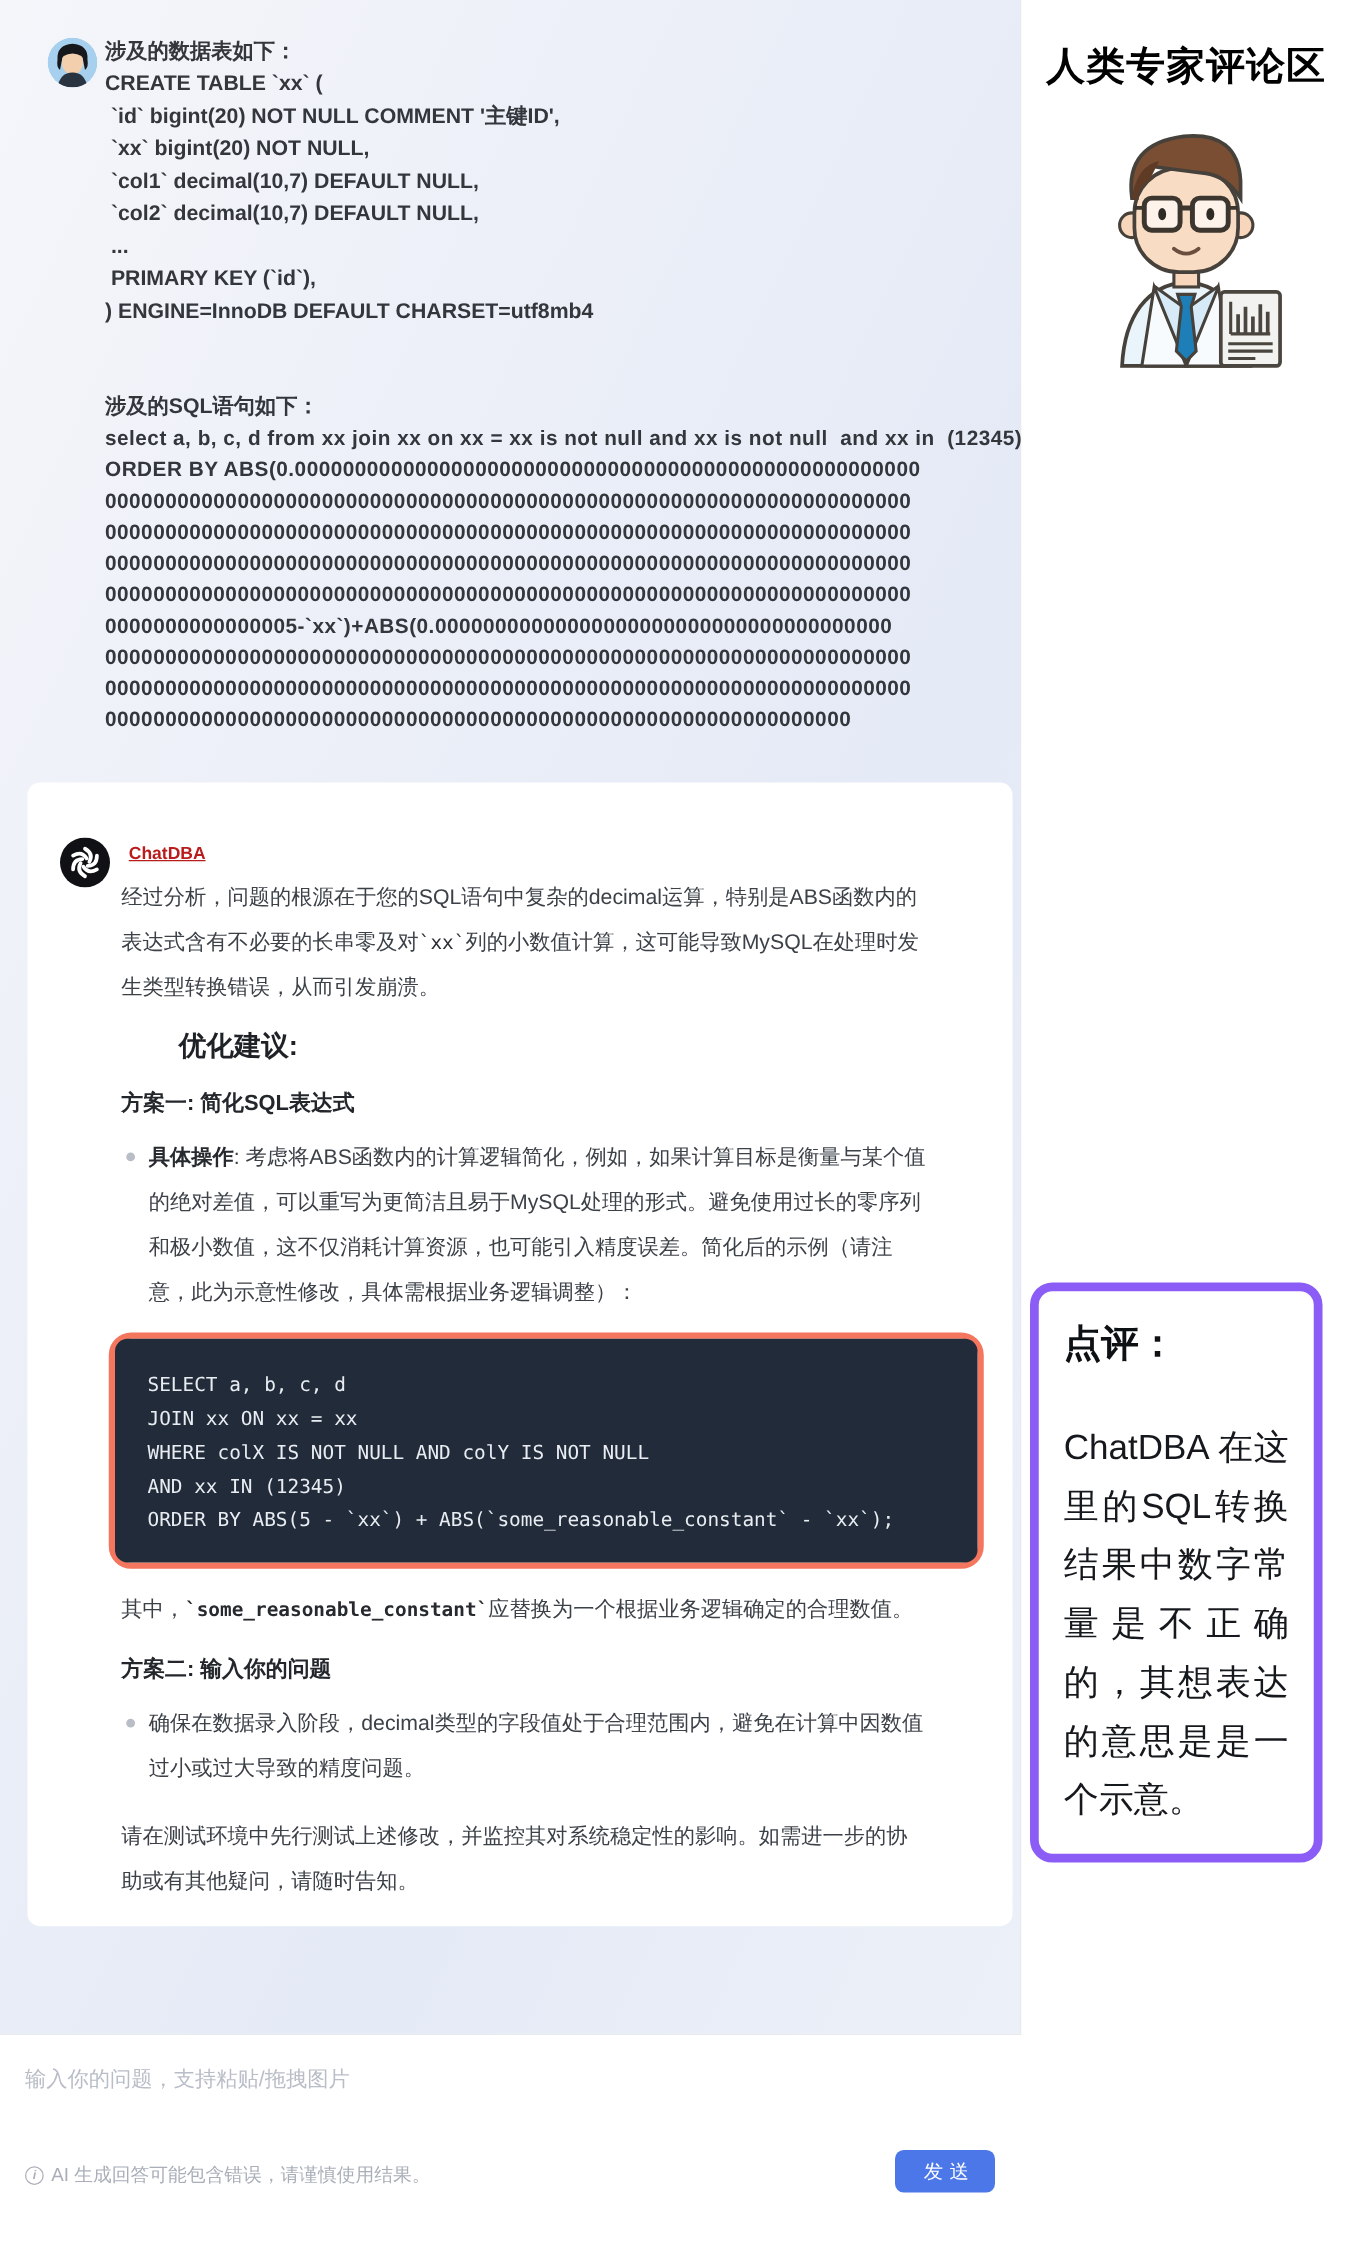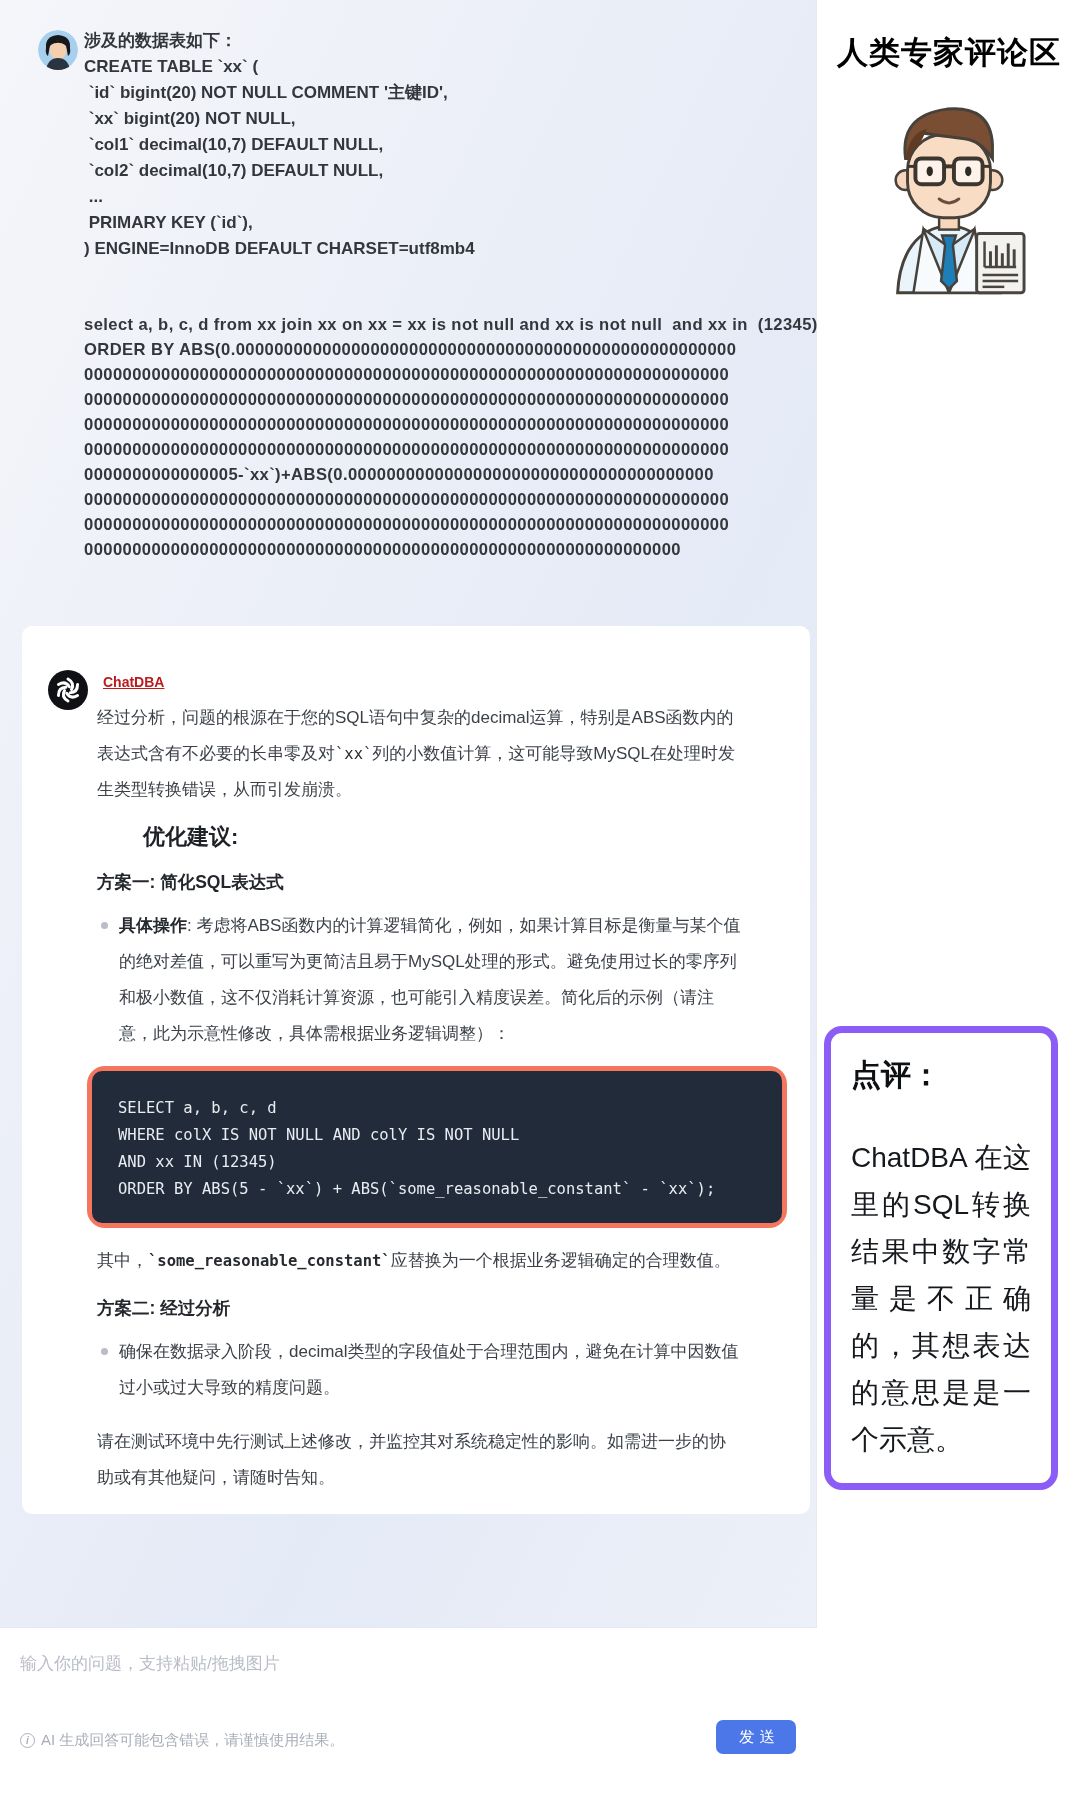--- a/index.html
+++ b/index.html
@@ -108,20 +108,21 @@
       <div class="u-line">涉及的数据表如下：</div>
       <div class="u-line">CREATE TABLE `xx` (</div>
       <div class="u-line"> `id` bigint(20) NOT NULL COMMENT '主键ID',</div>
       <div class="u-line"> `xx` bigint(20) NOT NULL,</div>
       <div class="u-line"> `col1` decimal(10,7) DEFAULT NULL,</div>
       <div class="u-line"> `col2` decimal(10,7) DEFAULT NULL,</div>
       <div class="u-line"> ...</div>
       <div class="u-line"> PRIMARY KEY (`id`),</div>
       <div class="u-line">) ENGINE=InnoDB DEFAULT CHARSET=utf8mb4</div>
       <div class="sql-gap"></div>
+      <div class="u-line">涉及的SQL语句如下：</div>
       <div class="sql-line">select a, b, c, d from xx join xx on xx = xx is not null and xx is not null  and xx in  (12345)</div>
       <div class="sql-line">ORDER BY ABS(0.0000000000000000000000000000000000000000000000000000</div>
       <div class="sql-line">0000000000000000000000000000000000000000000000000000000000000000000</div>
       <div class="sql-line">0000000000000000000000000000000000000000000000000000000000000000000</div>
       <div class="sql-line">0000000000000000000000000000000000000000000000000000000000000000000</div>
       <div class="sql-line">0000000000000000000000000000000000000000000000000000000000000000000</div>
       <div class="sql-line">0000000000000005-`xx`)+ABS(0.00000000000000000000000000000000000000</div>
       <div class="sql-line">0000000000000000000000000000000000000000000000000000000000000000000</div>
       <div class="sql-line">0000000000000000000000000000000000000000000000000000000000000000000</div>
       <div class="sql-line">00000000000000000000000000000000000000000000000000000000000000</div>
@@ -150,29 +151,30 @@
 
     <div class="h-plan">方案一: 简化SQL表达式</div>
 
     <div class="bullet">
       <span class="dot"></span><b>具体操作</b><span>: 考虑将ABS函数内的计算逻辑简化，例如，如果计算目标是衡量与某个值的绝对差值，可以重写为更简洁且易于MySQL处理的形式。避免使用过长的零序列和极小数值，这不仅消耗计算资源，也可能引入精度误差。简化后的示例（请注意，此为示意性修改，具体需根据业务逻辑调整）：</span>
     </div>
 
     <div class="code-annotation">
       <div class="code-block">
         <div class="code-line">SELECT a, b, c, d</div>
+        <div class="code-line">JOIN xx ON xx = xx</div>
         <div class="code-line">WHERE colX IS NOT NULL AND colY IS NOT NULL</div>
         <div class="code-line">AND xx IN (12345)</div>
         <div class="code-line">ORDER BY ABS(5 - `xx`) + ABS(`some_reasonable_constant` - `xx`);</div>
       </div>
     </div>
 
     <div class="note"><span>其中，</span><b class="inline-code">`some_reasonable_constant`</b><span>应替换为一个根据业务逻辑确定的合理数值。</span></div>
 
-    <div class="h-plan">方案二: 经过分析</div>
+    <div class="h-plan">方案二: 输入你的问题</div>
 
     <div class="bullet">
       <span class="dot"></span><span>确保在数据录入阶段，decimal类型的字段值处于合理范围内，避免在计算中因数值过小或过大导致的精度问题。</span>
     </div>
 
     <div class="closing">请在测试环境中先行测试上述修改，并监控其对系统稳定性的影响。如需进一步的协助或有其他疑问，请随时告知。</div>
   </div>
 </div>
 
 <div class="right-panel">

